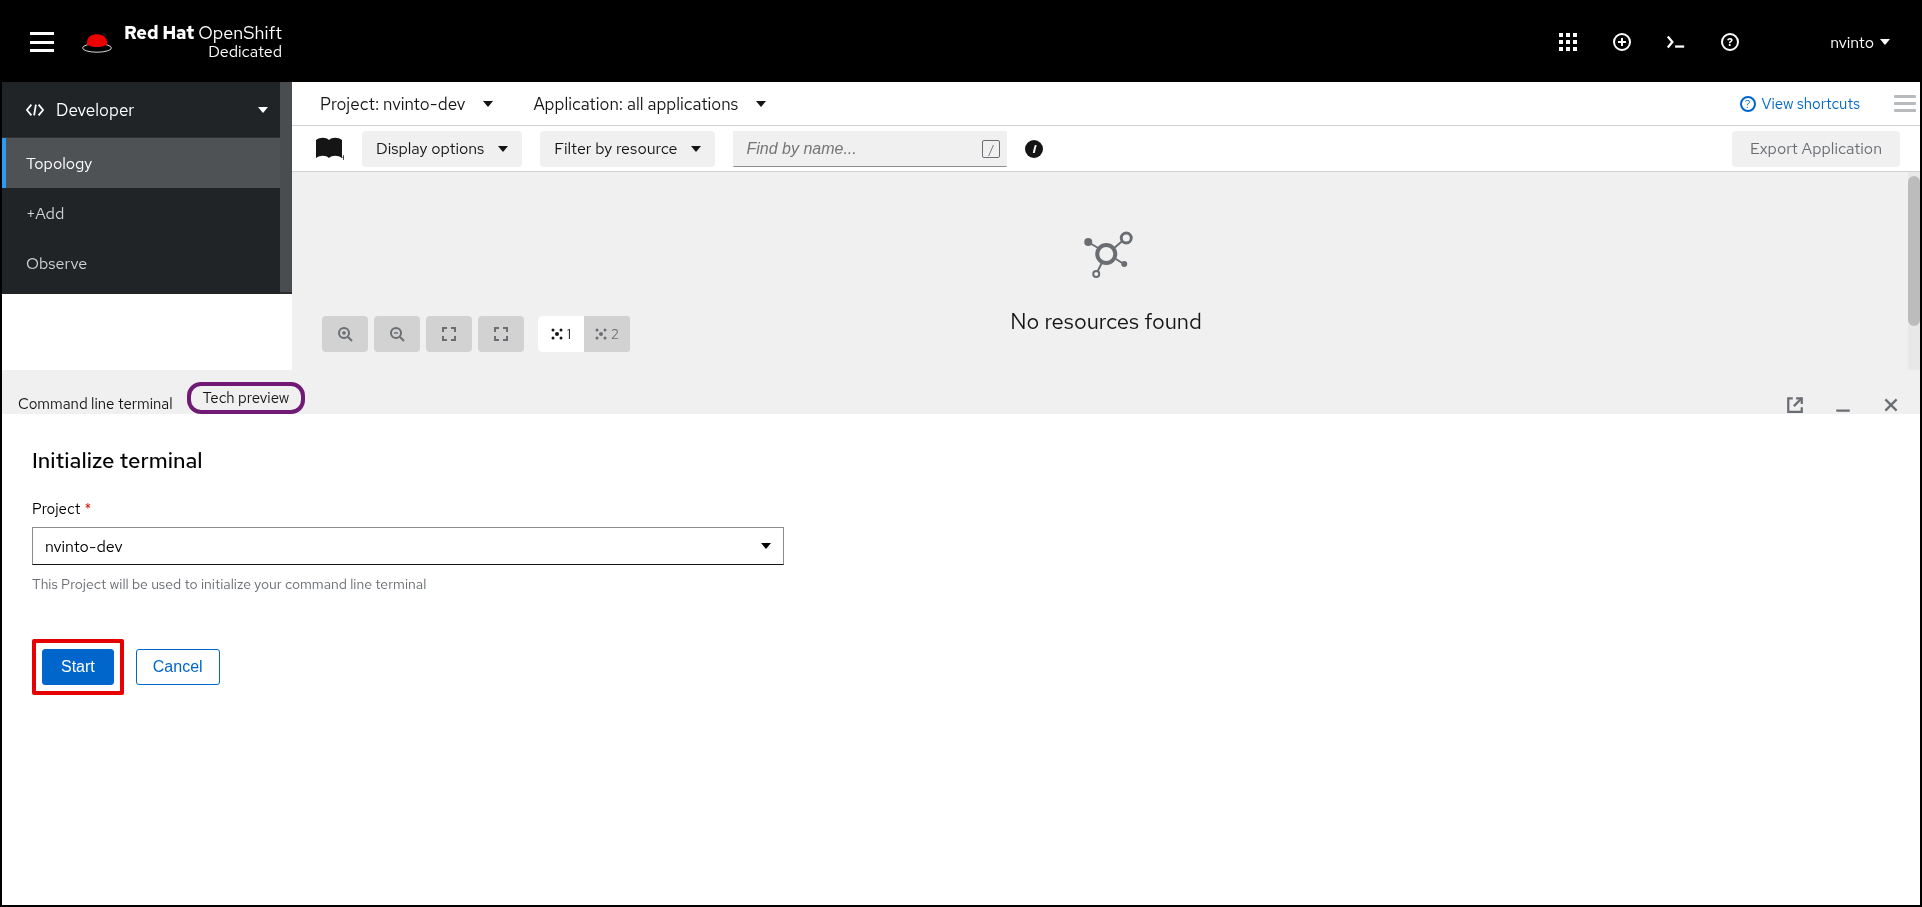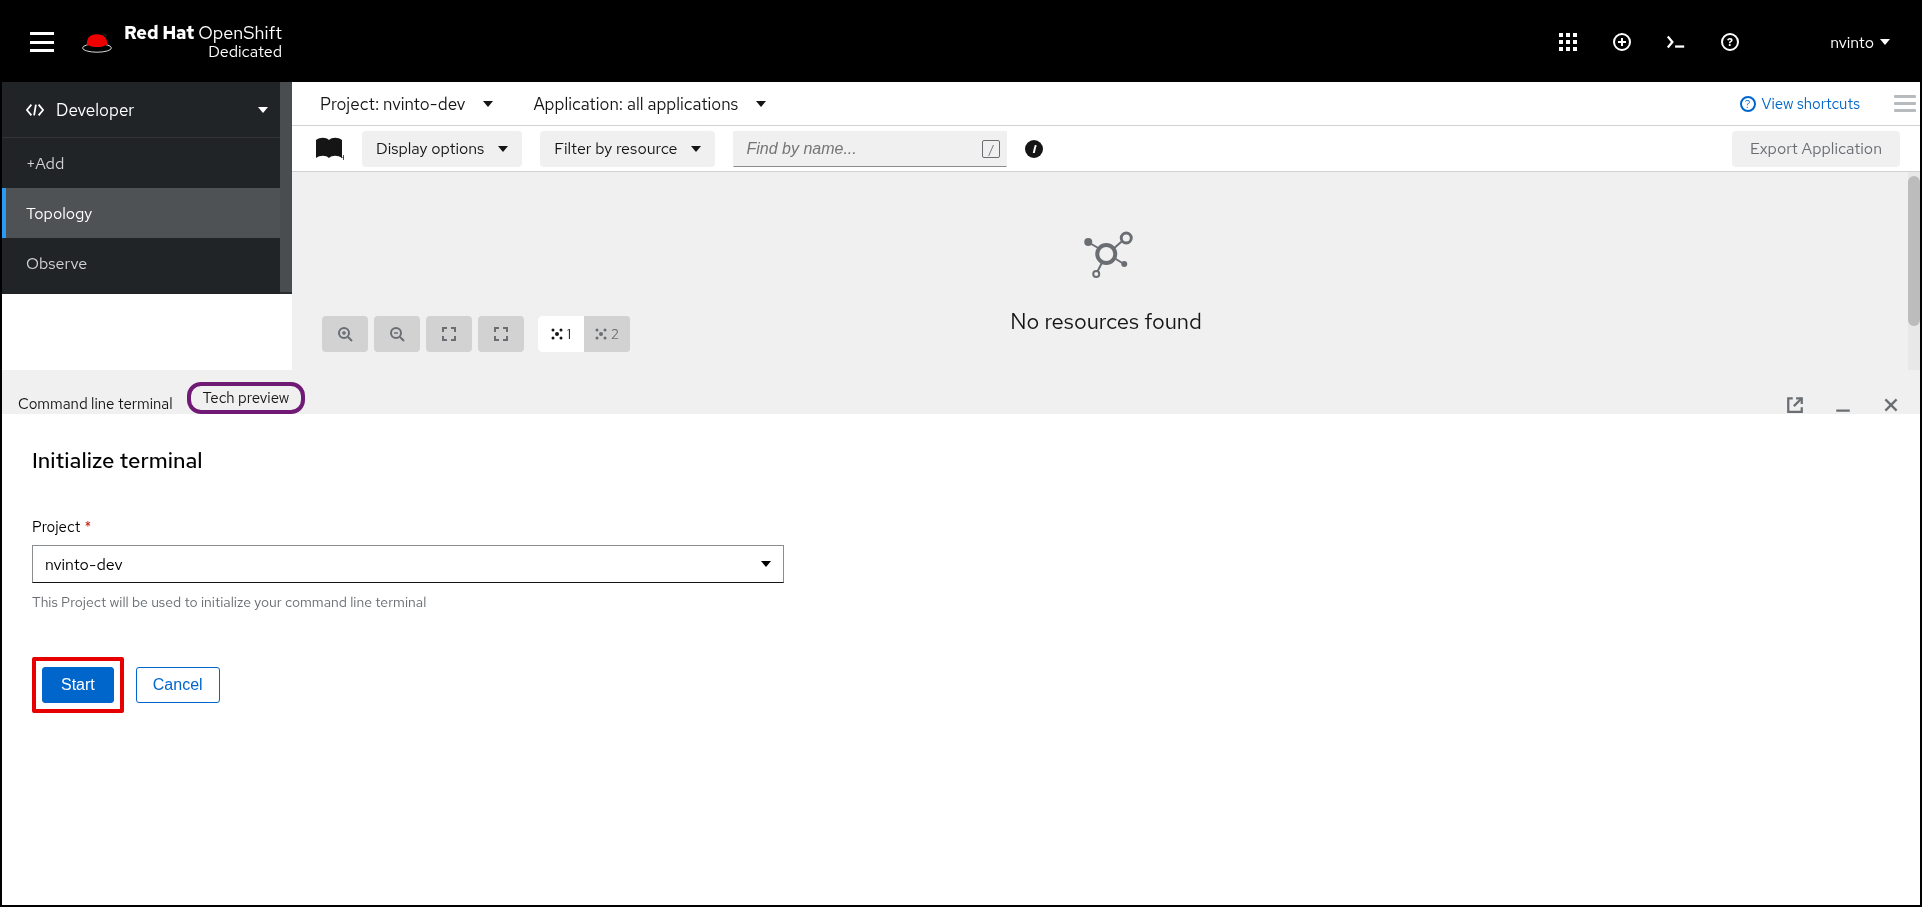--- a/index.html
+++ b/index.html
@@ -107,21 +107,21 @@
   
   .drawer-head {
     height: 44px; background: #f0f0f0; display:flex; align-items:flex-end; padding: 0 20px 0 16px;
     font-size: 15px; color:#151515;
   }
   .badge { border:4px solid #701a75; border-radius: 14px; padding: 2px 12px; font-size: 15px; margin-left: 14px; }
   .drawer-head .spacer { flex:1; }
   .drawer-ico { width:18px; height:18px; margin-left: 30px; cursor:pointer; stroke:#6a6e73; fill:#6a6e73; }
 
   .drawer-body { padding: 32px 30px 0; }
-  .drawer-body h1 { font-size: 22px; font-weight: 500; margin-bottom: 42px; }
+  .drawer-body h1 { font-size: 22px; font-weight: 500; margin-bottom: 24px; }
   .field-label { font-size: 15px; margin-bottom: 8px; }
   .field-label .req { color: #c9190b; margin-left: 4px; }
   .select {
     width: 752px; height: 38px; border: 1px solid #8a8d90; border-bottom: 1px solid #151515;
     display: flex; align-items: center; padding: 0 12px; font-size: 16px; cursor: pointer;
   }
   .select .caret { margin-left:auto; }
   .hint { font-size: 14px; color: #6a6e73; margin-top: 10px; }
 
   .actions { display:flex; align-items:center; gap:12px; margin-top: 46px; }
@@ -199,25 +199,25 @@
   <div class="sidebar">
     <div class="perspective">
       <svg class="code-ico" viewBox="0 0 20 14">
         <path d="M6 1 L1 7 L6 13" fill="none" stroke="#fff" stroke-width="2"></path>
         <path d="M14 1 L19 7 L14 13" fill="none" stroke="#fff" stroke-width="2"></path>
         <line x1="11" y1="1" x2="9" y2="13" stroke="#fff" stroke-width="2"></line>
       </svg>
       <span class="label">Developer</span>
       <span class="caret" style="color:#fff"></span>
     </div>
+    <div class="navitem active">
+        <span>Topology</span>
+      </div>
     <div class="navitem">
         <span>+Add</span>
-      </div>
-    <div class="navitem active">
-        <span>Topology</span>
       </div>
     <div class="navitem">
         <span>Observe</span>
       </div>
     <div class="navitem">
         <span>Search</span>
       </div>
     <div class="side-scroll">
         <div class="thumb"></div>
       </div>

